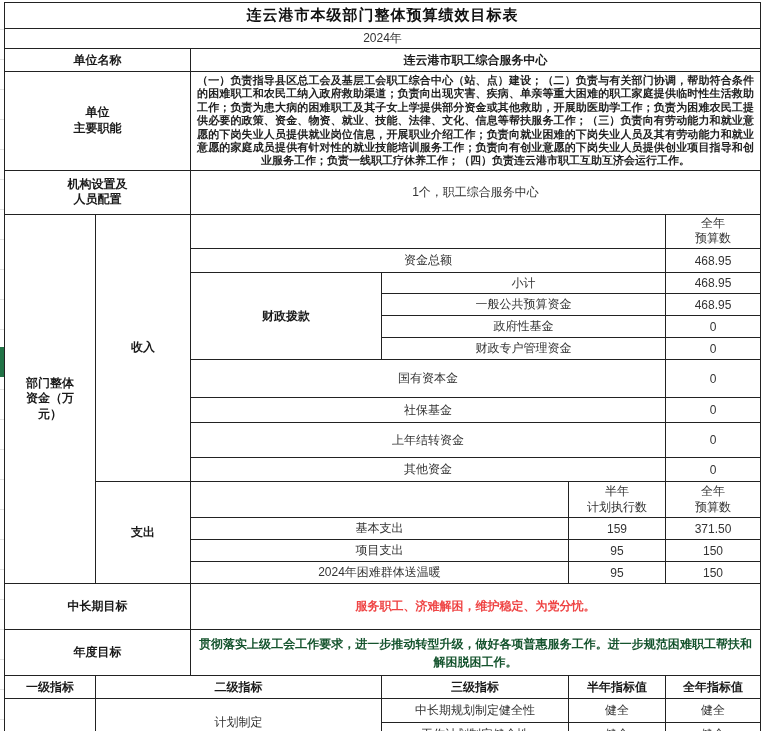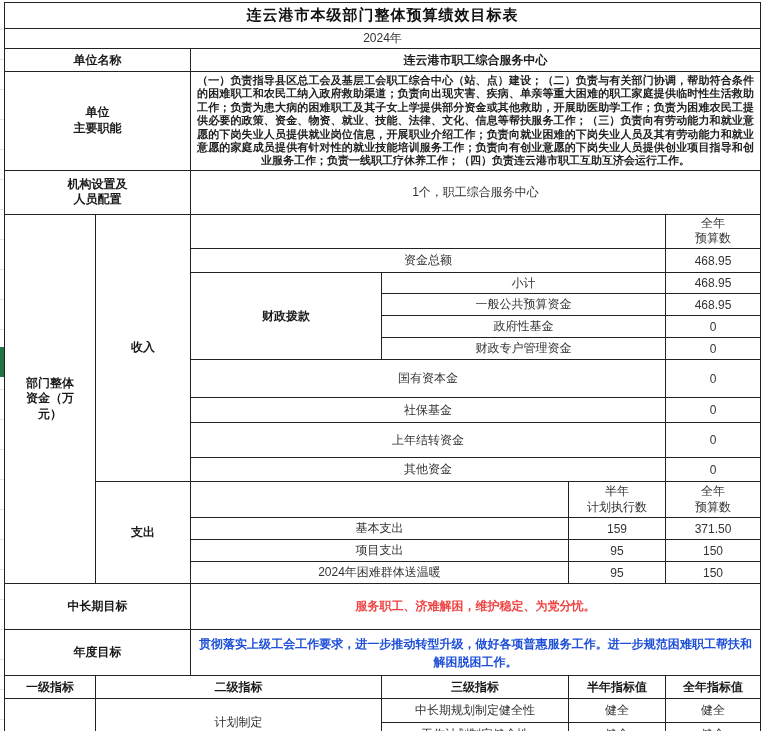--- a/index.html
+++ b/index.html
@@ -36,21 +36,21 @@
   .b { font-weight: bold; color: #1a1a1a; }
   .pre { white-space: pre-line; line-height: 1.3; }
   .title-cell { font-size: 15px; font-weight: bold; color: #111111; letter-spacing: 1px; }
   .long {
     font-size: 11px; line-height: 13.4px;
     text-align: justify; text-align-last: center;
     font-weight: bold; color: #222222; padding: 2px 6px;
   }
   .goal { font-weight: bold; color: #ef4444; font-family: Liberation Mono, monospace; }
   .annual-goal {
-    font-weight: bold; color: #1d4ed8;
+    font-weight: bold; color: #14532d;
     text-align: justify; text-align-last: center; padding: 2px 8px; line-height: 1.5;
   }
   .num { color: #333333; }
 </style>
 </head>
 <body>
 
 <div id="screen">
   <div id="sliver"></div>
   <div id="green-bar"></div>

